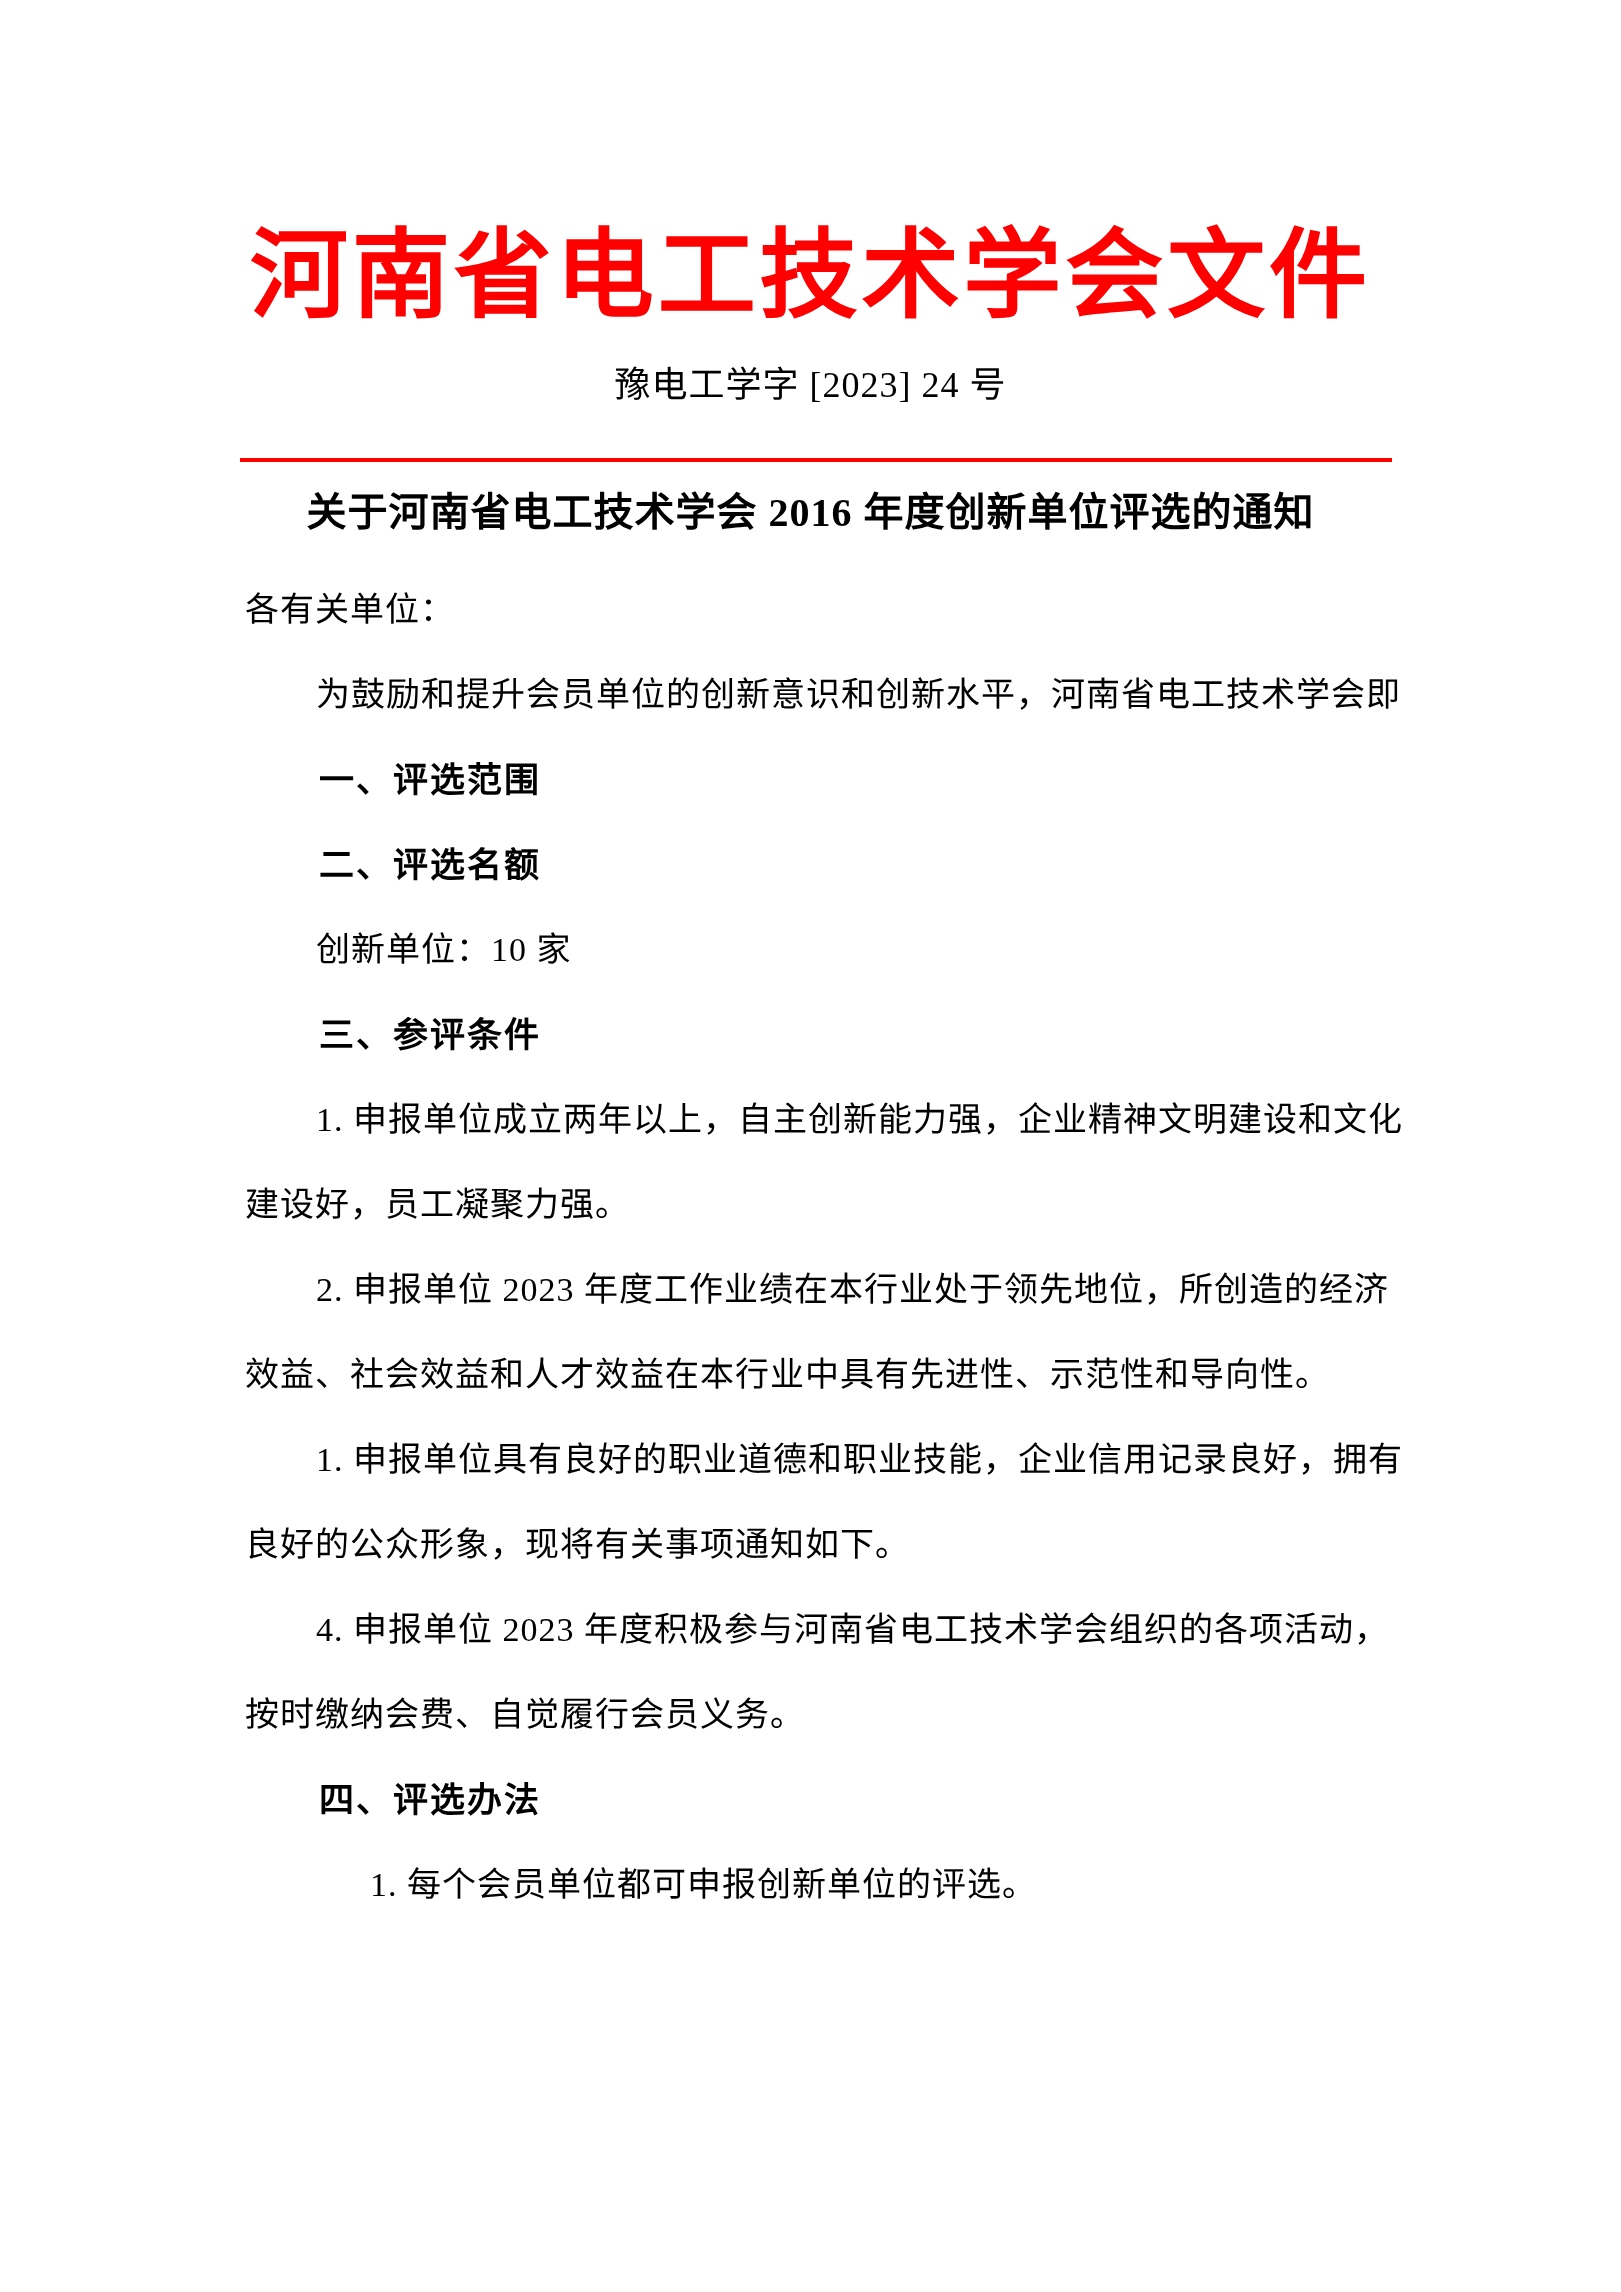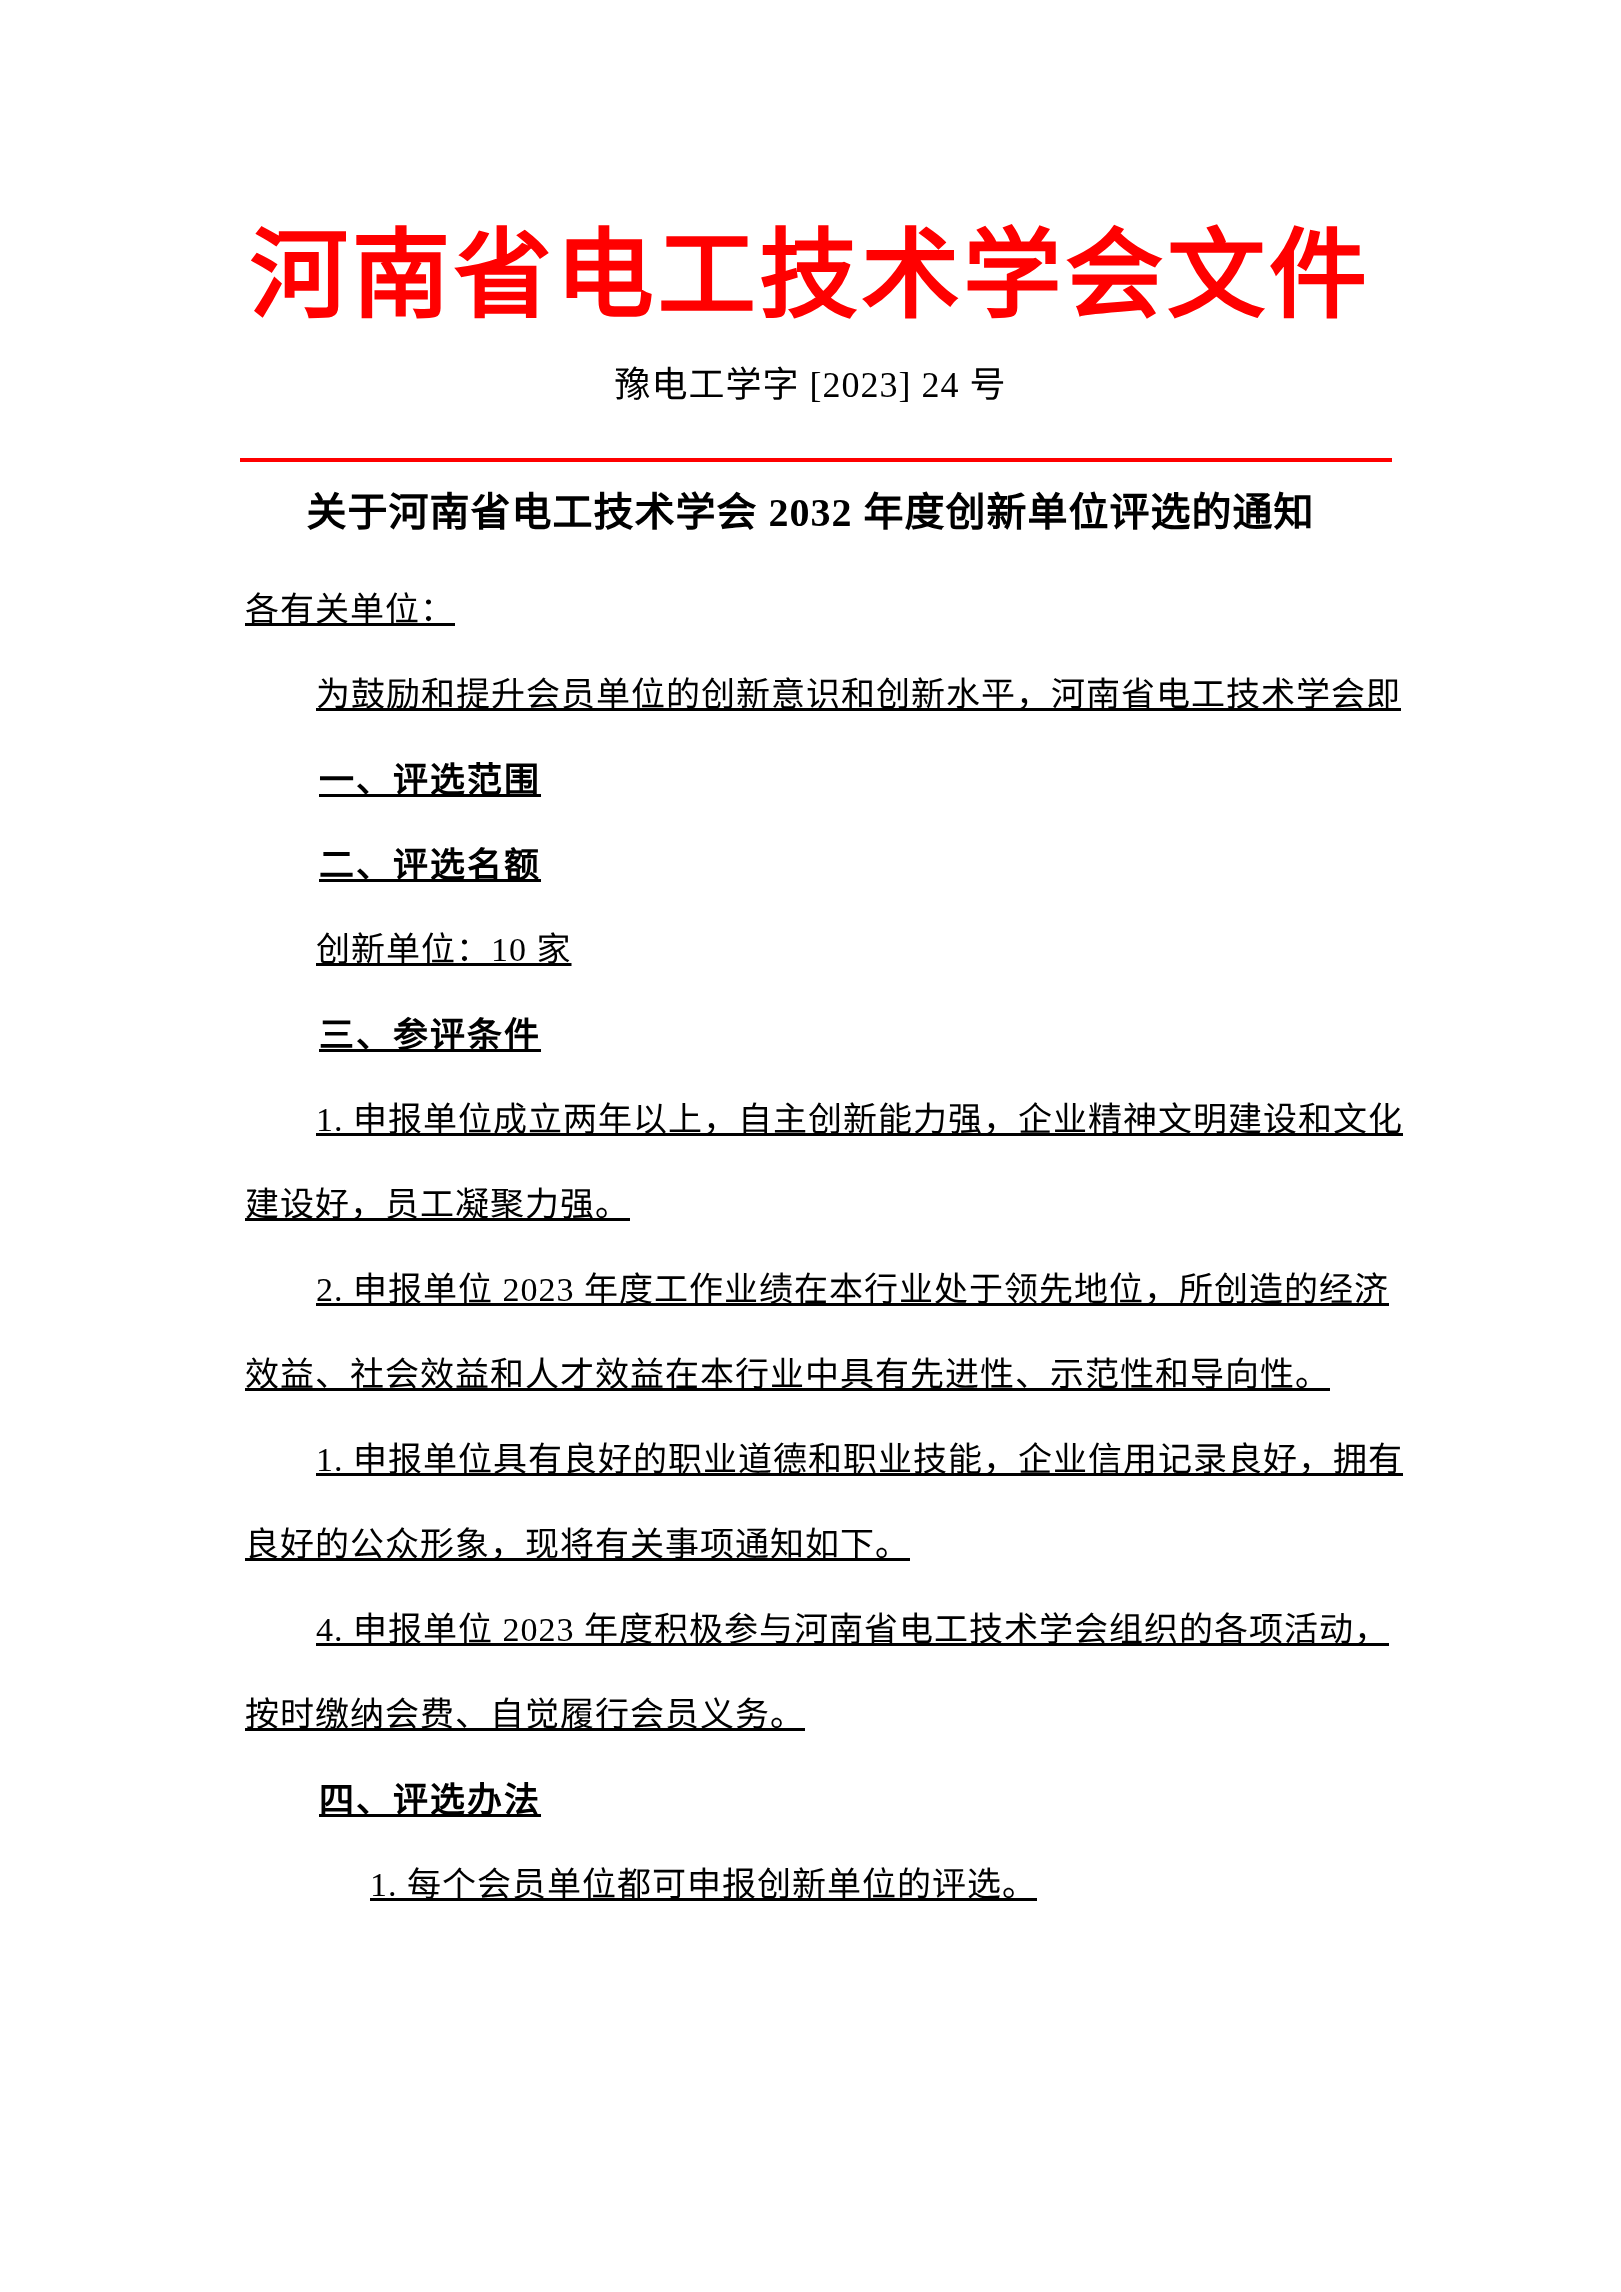--- a/index.html
+++ b/index.html
@@ -65,21 +65,20 @@
     top: 567px;
     left: 245px;
     width: 1131px;
     font-size: 34px;
     letter-spacing: 1px;
   }
   .doc-body .line {
     height: 85px;
     line-height: 85px;
     white-space: nowrap;
-    text-decoration: underline;
   }
   .doc-body .line.flush {
     padding-left: 0;
   }
   .doc-body .line.indent {
     padding-left: 71px;
   }
   .doc-body .line.indent-large {
     padding-left: 125px;
   }
@@ -94,21 +93,21 @@
 </head>
 <body>
 
 <div class="page">
   <div class="org-title">河南省电工技术学会文件</div>
 
   <div class="doc-number">豫电工学字 [2023] 24 号</div>
 
   <div class="red-divider"></div>
 
-  <div class="notice-title">关于河南省电工技术学会 2032 年度创新单位评选的通知</div>
+  <div class="notice-title">关于河南省电工技术学会 2016 年度创新单位评选的通知</div>
 
   <div class="doc-body">
       <div class="line flush">各有关单位：</div>
       <div class="line indent">为鼓励和提升会员单位的创新意识和创新水平，河南省电工技术学会即</div>
       <div class="line heading">一、评选范围</div>
       <div class="line heading">二、评选名额</div>
       <div class="line indent">创新单位：10 家</div>
       <div class="line heading">三、参评条件</div>
       <div class="line indent">1. 申报单位成立两年以上，自主创新能力强，企业精神文明建设和文化</div>
       <div class="line flush">建设好，员工凝聚力强。</div>

